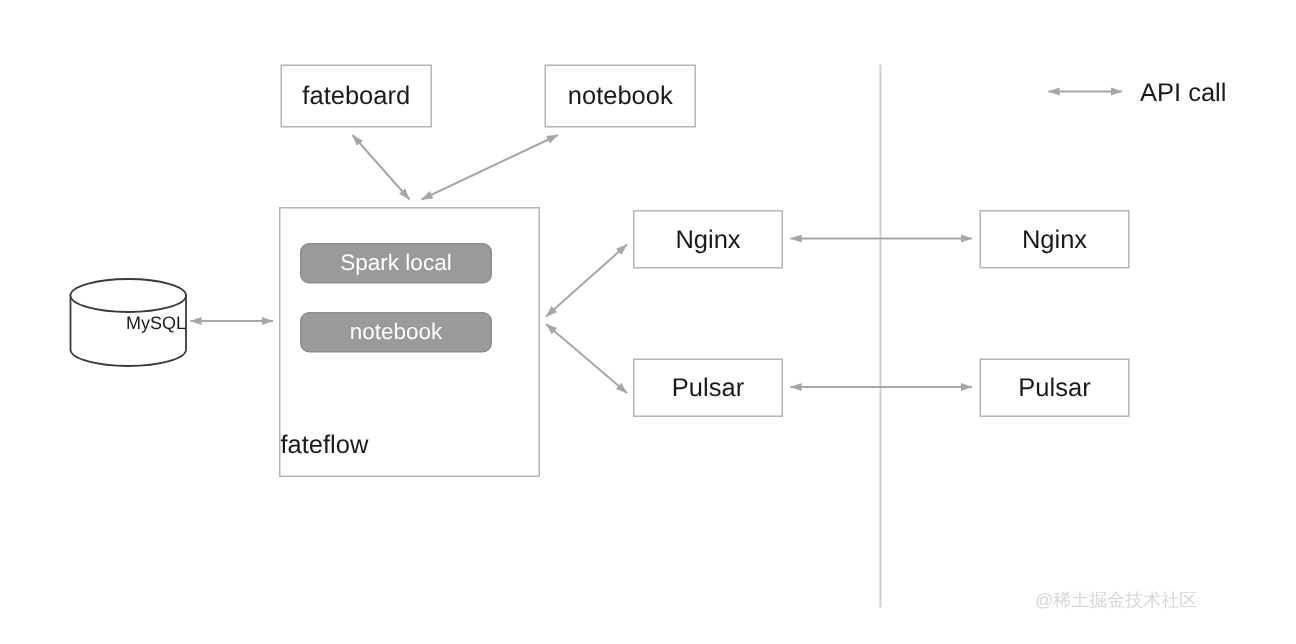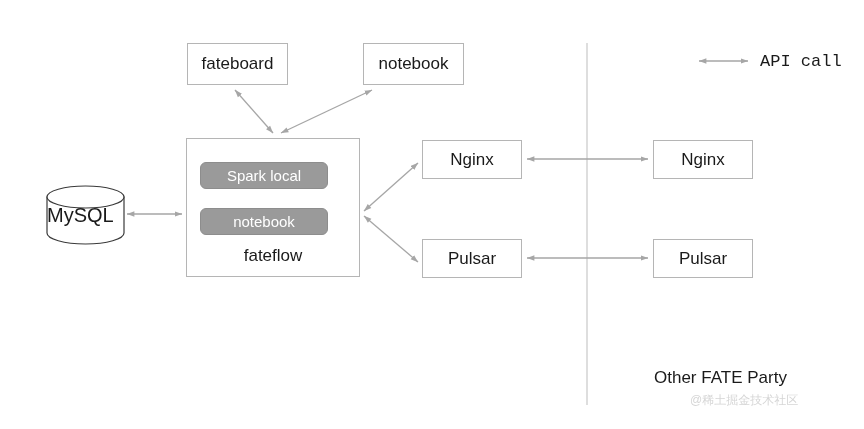--- a/index.html
+++ b/index.html
@@ -42,21 +42,21 @@
   .node-nginx-l   { left: 422px; top: 140px; width: 100px; height: 39px; }
   .node-nginx-r   { left: 653px; top: 140px; width: 100px; height: 39px; }
   .node-pulsar-l  { left: 422px; top: 239px; width: 100px; height: 39px; }
   .node-pulsar-r  { left: 653px; top: 239px; width: 100px; height: 39px; }
 
   .fateflow-box {
     position: absolute;
     left: 186px;
     top: 138px;
     width: 174px;
-    height: 139px;
+    height: 180px;
     box-sizing: border-box;
     background: #ffffff;
     border: 1px solid #b5b5b5;
     z-index: 3;
   }
   .pill {
     position: absolute;
     left: 13px;
     width: 128px;
     height: 27px;
@@ -71,48 +71,47 @@
     justify-content: center;
     font-family: "Liberation Sans", sans-serif;
   }
   .pill-spark  { top: 23px; }
   .pill-localfs{ top: 69px; }
   .fateflow-label {
     position: absolute;
     left: 0;
     right: 0;
     bottom: 10px;
-    text-align: center;
     font-size: 17px;
     color: #1a1a1a;
     font-family: "Liberation Sans", sans-serif;
   }
   .mysql-label {
     position: absolute;
     left: 47px;
     top: 186px;
     width: 77px;
     height: 58px;
     display: flex;
     align-items: center;
-    justify-content: flex-start;
-    font-size: 20px;
+    justify-content: flex-end;
+    font-size: 12px;
     color: #1a1a1a;
     z-index: 4;
     font-family: "Liberation Sans", sans-serif;
   }
 
   .legend-label {
     position: absolute;
     left: 760px;
     top: 52px;
     font-size: 17px;
     color: #1a1a1a;
     z-index: 4;
-    font-family: Liberation Mono, monospace;
+    font-family: Liberation Sans, sans-serif;
   }
   .party-label {
     position: absolute;
     left: 654px;
     top: 368px;
     font-size: 17px;
     color: #1a1a1a;
     z-index: 4;
     font-family: "Liberation Sans", sans-serif;
   }
@@ -199,17 +198,16 @@
   <div class="node node-pulsar-l">
     <span>Pulsar</span>
   </div>
 
   <div class="node node-pulsar-r">
     <span>Pulsar</span>
   </div>
 
   <div class="legend-label">API call</div>
 
-  <div class="party-label">Other FATE Party</div>
 
   <div class="watermark">@稀土掘金技术社区</div>
 
 </div>
 
 </body></html>

